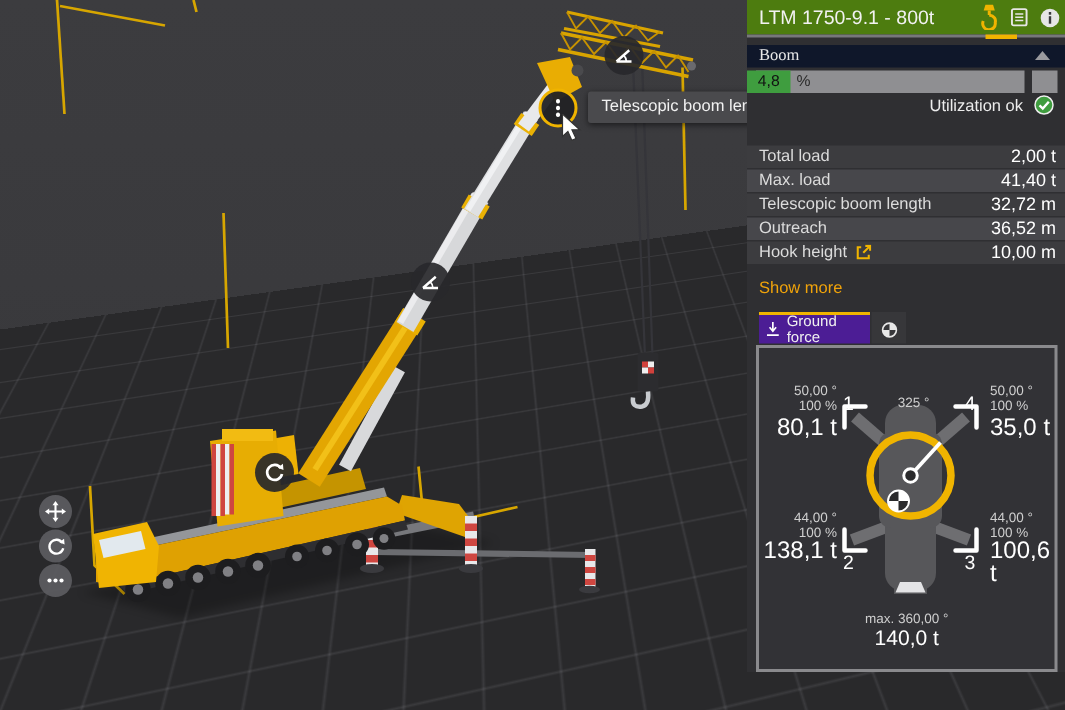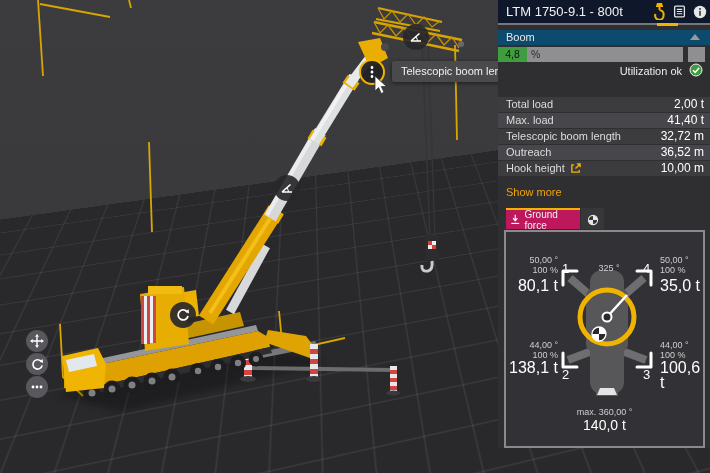--- a/index.html
+++ b/index.html
@@ -20,26 +20,26 @@
     background:rgba(40,40,43,0.92);display:flex;align-items:center;justify-content:center;}
   .scene-btn.ring{border:2px solid #f0b400;background:rgba(34,34,37,0.95);}
   .nav-btn{position:absolute;left:26px;width:22px;height:22px;border-radius:50%;z-index:4;
     background:rgba(92,92,97,0.92);display:flex;align-items:center;justify-content:center;}
   .tooltip{position:absolute;left:392px;top:61px;height:21px;line-height:21px;z-index:5;
     background:#4a4a4d;color:#f1f1f1;font-size:11px;padding:0 9px;border-radius:2px;
     box-shadow:0 1px 4px rgba(0,0,0,0.55);white-space:nowrap;}
   .cursor{position:absolute;left:374px;top:76px;z-index:6;}
   
   .panel{position:absolute;left:498px;top:0;width:212px;height:448px;background:#2f2f32;z-index:10;}
-  .hdr{position:absolute;top:0;left:0;right:0;height:23px;background:#0f172a;}
+  .hdr{position:absolute;top:0;left:0;right:0;height:23px;background:#4d7c0f;}
   .hdr-title{position:absolute;left:8px;top:0;line-height:23px;font-size:13px;color:#f2f2f2;}
   .hdr-icons{position:absolute;right:3px;top:0;height:23px;display:flex;align-items:center;gap:7px;}
   .hdr-line{position:absolute;top:23px;left:0;right:0;height:2px;background:#77777b;}
   .hdr-line-active{position:absolute;top:23px;left:159px;width:21px;height:3px;background:#f0b400;z-index:2;}
-  .boom-label-row{position:absolute;top:30px;left:0;right:0;height:15px;background:#0c4a6e;}
+  .boom-label-row{position:absolute;top:30px;left:0;right:0;height:15px;background:#0f172a;font-family:Liberation Serif, serif;}
   .boom-label{font-size:11px;color:#e8e8e8;padding-left:8px;line-height:15px;}
   .collapse-tri{position:absolute;right:10px;top:4px;width:0;height:0;
     border-left:5px solid transparent;border-right:5px solid transparent;border-bottom:6px solid #9a9a9e;}
   .slider-row{position:absolute;top:47px;left:0;right:0;height:15px;padding-left:34px;}
   .slider-track{position:absolute;left:6px;top:0;width:179px;height:15px;background:#8f8f92;}
   .slider-chip{position:absolute;left:0;top:0;width:29px;height:15px;background:#3f9d3f;
     color:#121212;font-size:10.5px;text-align:center;line-height:15px;}
   .slider-unit{position:absolute;left:33px;top:0;color:#2b2b2b;font-size:10.5px;line-height:15px;}
   .slider-end{position:absolute;left:190px;top:0;width:17px;height:15px;background:#8f8f92;}
   .util-row{position:absolute;top:64px;left:0;right:28px;height:15px;text-align:right;
@@ -47,21 +47,21 @@
   .util-check{position:absolute;top:63px;right:7px;}
   .dtable{position:absolute;top:97px;left:0;right:0;}
   .trow{height:15px;margin-bottom:1px;position:relative;}
   .trow.odd{background:#3c3c3f;}
   .trow.even{background:#47474b;}
   .tlabel{position:absolute;left:8px;top:0;font-size:11px;color:#dcdcdc;line-height:15px;}
   .tedit{position:absolute;left:72px;top:2px;}
   .tvalue{position:absolute;right:6px;top:0;font-size:12px;color:#ffffff;line-height:15px;}
   .show-more{position:absolute;top:186px;left:8px;font-size:11px;color:#f0a30a;cursor:pointer;}
   .tabs{position:absolute;top:208px;left:8px;height:21px;display:flex;gap:1px;}
-  .tab-active{width:74px;background:#be185d;border-top:2px solid #f0b400;display:flex;
+  .tab-active{width:74px;background:#4c1d95;border-top:2px solid #f0b400;display:flex;
     align-items:center;gap:4px;padding-left:4px;font-size:10px;color:#f0f0f0;}
   .tab-icon{width:23px;background:#37373a;border-top:2px solid transparent;display:flex;
     align-items:center;justify-content:center;}
   .gf-box{position:absolute;top:230px;left:6px;width:201px;height:218px;
     border:2px solid #8a8a8d;background:#323236;}
   .gf-svg{position:absolute;left:0;top:0;}
   .gf-small{position:absolute;font-size:9px;color:#cfcfcf;line-height:9px;}
   .gf-load{position:absolute;font-size:16px;color:#fff;line-height:15px;}
   .gf-num{position:absolute;font-size:13px;color:#fff;line-height:13px;}
   .ra{width:50px;left:2px;text-align:right;}

